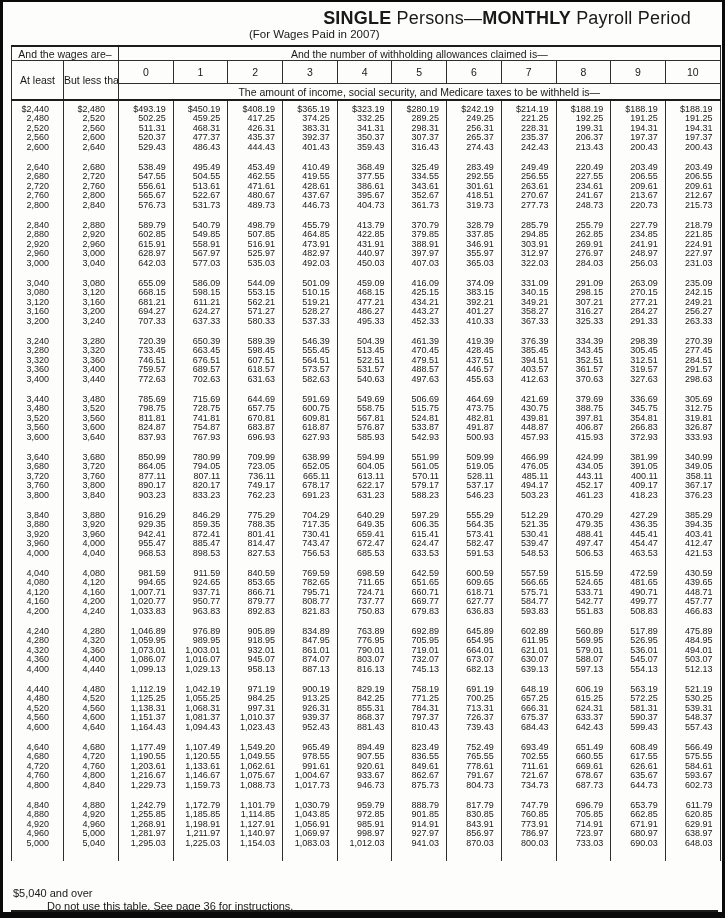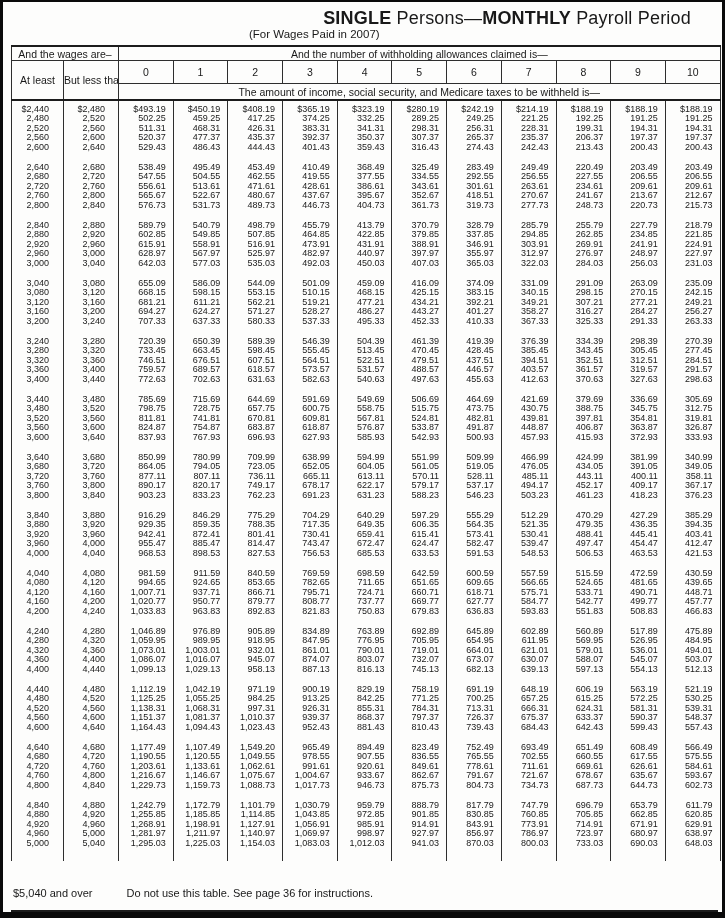--- a/index.html
+++ b/index.html
@@ -90,20 +90,21 @@
   .wt tbody td.val { padding-right:7px; }
   .wt tbody tr.first td { padding-top:3.5px; }
   .wt tbody tr.gs td { padding-top:10.5px; }
   .wt tbody tr.spacer td { height:13px; padding:0; }
   .footer-row {
     margin-top:26px;
     margin-left:10px;
     font-size:11px;
     line-height:13px;
     display:flex;
+    flex-direction:column;
   }
   .footer-row .instr { margin-left:34px; }
   .bottom-rule {
     position:absolute;
     left:8px; right:4px; bottom:6px;
     border-top:2px solid #1c1c1c;
   }
   .page-bottom-edge {
     position:absolute;
     left:0; right:0; bottom:0; height:6px;
@@ -586,21 +587,21 @@
           <td class="cb">3,600</td>
           <td class="val">824.87</td>
           <td class="val">754.87</td>
           <td class="val">683.87</td>
           <td class="val">618.87</td>
           <td class="val">576.87</td>
           <td class="val">533.87</td>
           <td class="val">491.87</td>
           <td class="val">448.87</td>
           <td class="val">406.87</td>
-          <td class="val">363.87</td>
+          <td class="val">266.83</td>
           <td class="val last">326.87</td>
         </tr>
         <tr>
           <td class="ca">3,600</td>
           <td class="cb">3,640</td>
           <td class="val">837.93</td>
           <td class="val">767.93</td>
           <td class="val">696.93</td>
           <td class="val">627.93</td>
           <td class="val">585.93</td>

